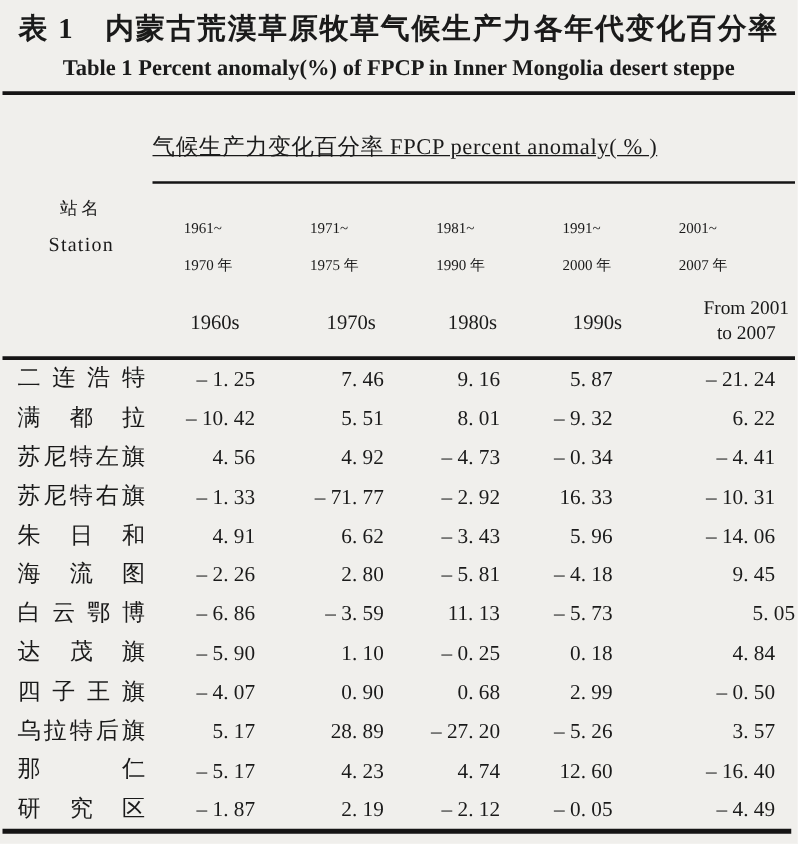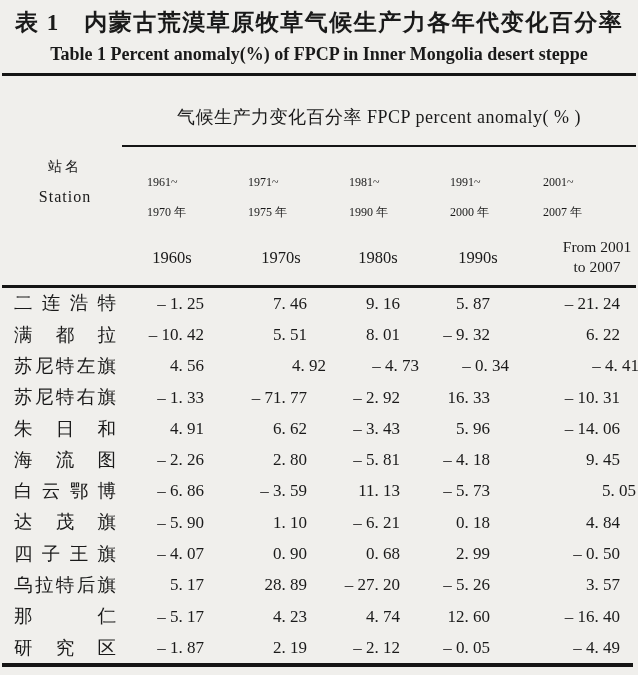--- a/index.html
+++ b/index.html
@@ -23,22 +23,23 @@
     font-size:18px;font-weight:bold;letter-spacing:0px;
     white-space:nowrap;
   }
   .rule{position:absolute;background:#151515;}
   .rule-top{top:73px;left:2px;width:634px;height:3px;}
   .rule-thin{top:145px;left:122px;width:514px;height:2px;}
   .rule-mid{top:285px;left:2px;width:634px;height:3px;}
   .rule-bottom{top:663px;left:2px;width:631px;height:4px;}
   .group-header{
     position:absolute;top:105px;left:122px;width:514px;
-    text-align:center;font-size:18px;letter-spacing:0.5px;
+    text-align:left;font-size:18px;letter-spacing:0.5px;
     white-space:nowrap;
+    text-decoration:underline;
   }
   .station-header{
     position:absolute;top:158px;left:14px;width:102px;
     text-align:center;
   }
   .station-header .zh{font-size:14px;letter-spacing:3px;}
   .station-header .en{font-size:16px;letter-spacing:1px;margin-top:12px;}
   .year-head{
     position:absolute;top:167px;
     font-size:12px;line-height:30px;white-space:nowrap;
@@ -120,21 +121,21 @@
         <div class="station">满都拉</div>
         <div class="val" style="width: 88px;">– 10. 42</div>
         <div class="val" style="width: 103px;">5. 51</div>
         <div class="val" style="width: 93px;">8. 01</div>
         <div class="val" style="width: 90px;">– 9. 32</div>
         <div class="val" style="width: 130px;">6. 22</div>
       </div>
       <div class="row">
         <div class="station">苏尼特左旗</div>
         <div class="val" style="width: 88px;">4. 56</div>
-        <div class="val" style="width: 103px; padding-left: 19px;">4. 92</div>
+        <div class="val" style="width: 103px;">4. 92</div>
         <div class="val" style="width: 93px;">– 4. 73</div>
         <div class="val" style="width: 90px;">– 0. 34</div>
         <div class="val" style="width: 130px;">– 4. 41</div>
       </div>
       <div class="row">
         <div class="station">苏尼特右旗</div>
         <div class="val" style="width: 88px;">– 1. 33</div>
         <div class="val" style="width: 103px;">– 71. 77</div>
         <div class="val" style="width: 93px;">– 2. 92</div>
         <div class="val" style="width: 90px;">16. 33</div>
@@ -161,21 +162,21 @@
         <div class="val" style="width: 88px;">– 6. 86</div>
         <div class="val" style="width: 103px;">– 3. 59</div>
         <div class="val" style="width: 93px;">11. 13</div>
         <div class="val" style="width: 90px;">– 5. 73</div>
         <div class="val" style="width: 130px; padding-left: 16px;">5. 05</div>
       </div>
       <div class="row">
         <div class="station">达茂旗</div>
         <div class="val" style="width: 88px;">– 5. 90</div>
         <div class="val" style="width: 103px;">1. 10</div>
-        <div class="val" style="width: 93px;">– 6. 21</div>
+        <div class="val" style="width: 93px;">– 0. 25</div>
         <div class="val" style="width: 90px;">0. 18</div>
         <div class="val" style="width: 130px;">4. 84</div>
       </div>
       <div class="row">
         <div class="station">四子王旗</div>
         <div class="val" style="width: 88px;">– 4. 07</div>
         <div class="val" style="width: 103px;">0. 90</div>
         <div class="val" style="width: 93px;">0. 68</div>
         <div class="val" style="width: 90px;">2. 99</div>
         <div class="val" style="width: 130px;">– 0. 50</div>

